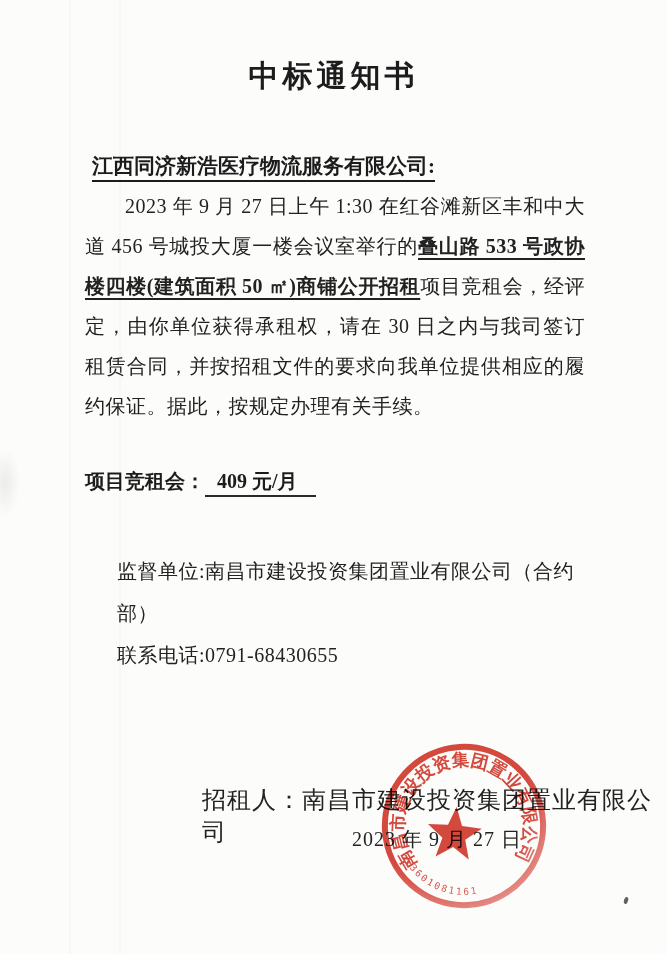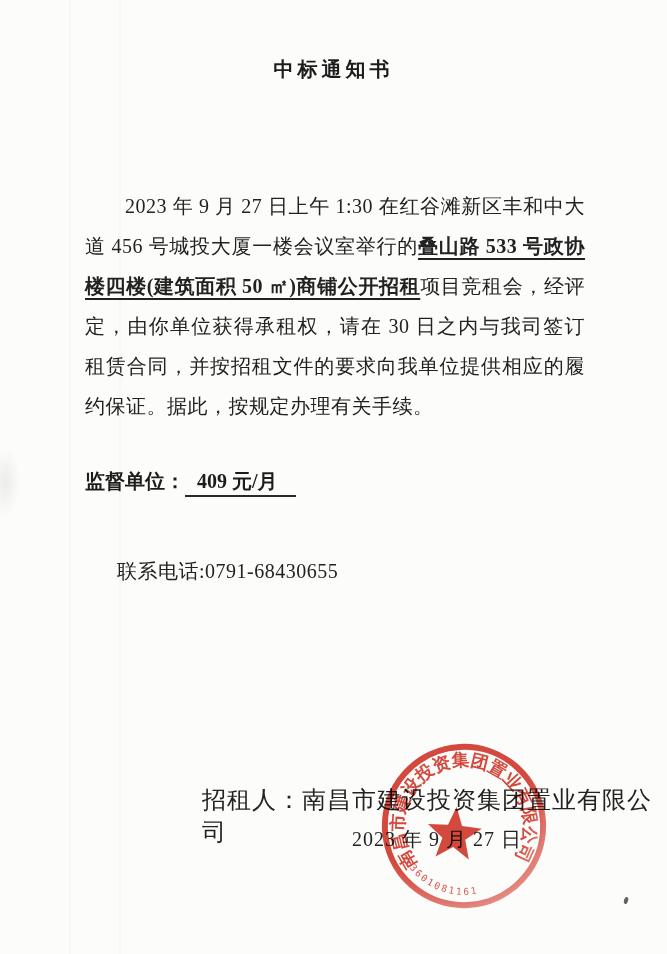--- a/index.html
+++ b/index.html
@@ -19,21 +19,21 @@
   .smudge {
     position:absolute; left:-10px; top:448px; width:30px; height:70px;
     background:radial-gradient(ellipse at center, rgba(90,90,90,0.10), transparent 70%);
   }
   .speck { position:absolute; left:624px; top:897px; width:4px; height:7px;
     background:#3a3a3a; border-radius:50% 50% 40% 60%; transform:rotate(18deg); opacity:.8; }
 
   .title {
     position:absolute; top:56px; left:0; right:0;
     text-align:center;
-    font-size:20px; font-weight:600; letter-spacing:4px;
+    font-size:30px; font-weight:600; letter-spacing:4px;
     color:#1c1c1c;
   }
   .recipient {
     position:absolute; top:152px; left:92px;
     font-size:21px; font-weight:bold;
     text-decoration:underline; text-decoration-thickness:2px; text-underline-offset:7px;
     color:#1c1c1c;
   }
   .para1 {
     position:absolute; top:186px; left:85px; width:500px;
@@ -75,26 +75,28 @@
 <body>
 
 <div class="page">
 
   <div class="scanline a"></div>
   <div class="scanline b"></div>
   <div class="smudge"></div>
 
   <h1 class="title">中标通知书</h1>
 
+  <div class="recipient">江西同济新浩医疗物流服务有限公司:</div>
 
   <p class="para1"><span>2023 年 9 月 27 日上午 1:30 在红谷滩新区丰和中大道 456 号城投大厦一楼会议室举行的</span><span class="em">叠山路 533 号政协楼四楼(建筑面积 50 ㎡)商铺公开招租</span><span>项目竞租会，经评定，由你单位获得承租权，请在 30 日之内与我司签订租赁合同，并按招租文件的要求向我单位提供相应的履约保证。据此，按规定办理有关手续。</span></p>
 
-  <div class="result"><span class="result-label">监督单位：</span><span class="result-value">409 元/月</span></div>
+  <div class="result"><span class="result-label">项目竞租会：</span><span class="result-value">409 元/月</span></div>
 
   <div class="notice">
+    <p class="ind">监督单位:南昌市建设投资集团置业有限公司（合约部）</p>
     <p class="ind">联系电话:0791-68430655</p>
   </div>
 
   <div class="lessor">招租人：南昌市建设投资集团置业有限公司</div>
   <div class="date">2023 年 9 月 27 日</div>
 
   <svg class="seal" viewBox="0 0 200 200" xmlns="http://www.w3.org/2000/svg">
     <defs>
       <path id="arcTop" d="M 43.4 141.2 A 70 70 0 1 1 156.6 141.2" fill="none"></path>
       <path id="arcBottom" d="M 30.7 140 A 80 80 0 0 0 169.3 140" fill="none"></path>

